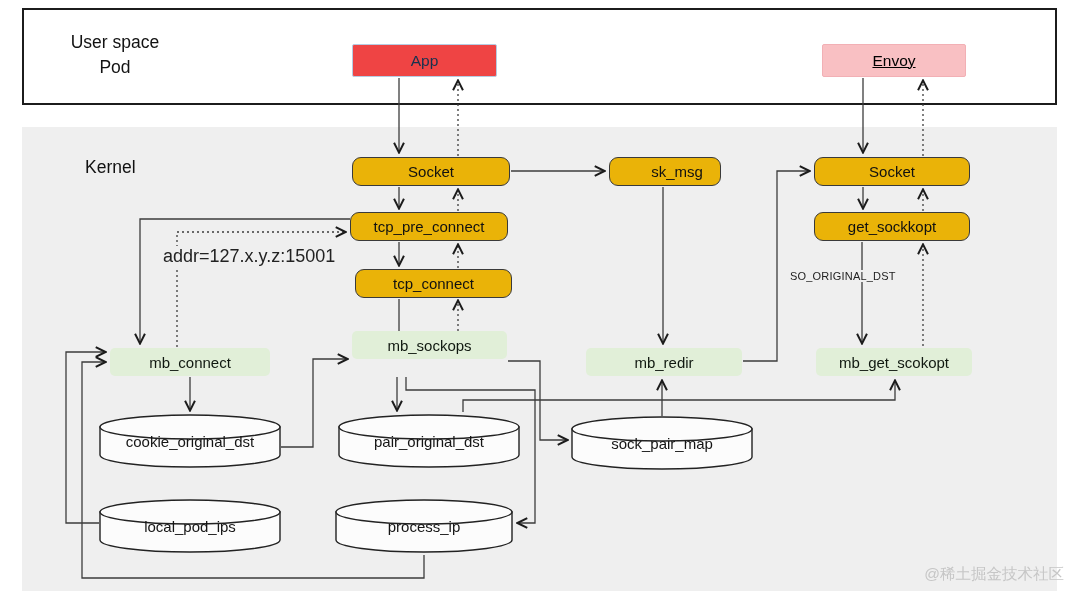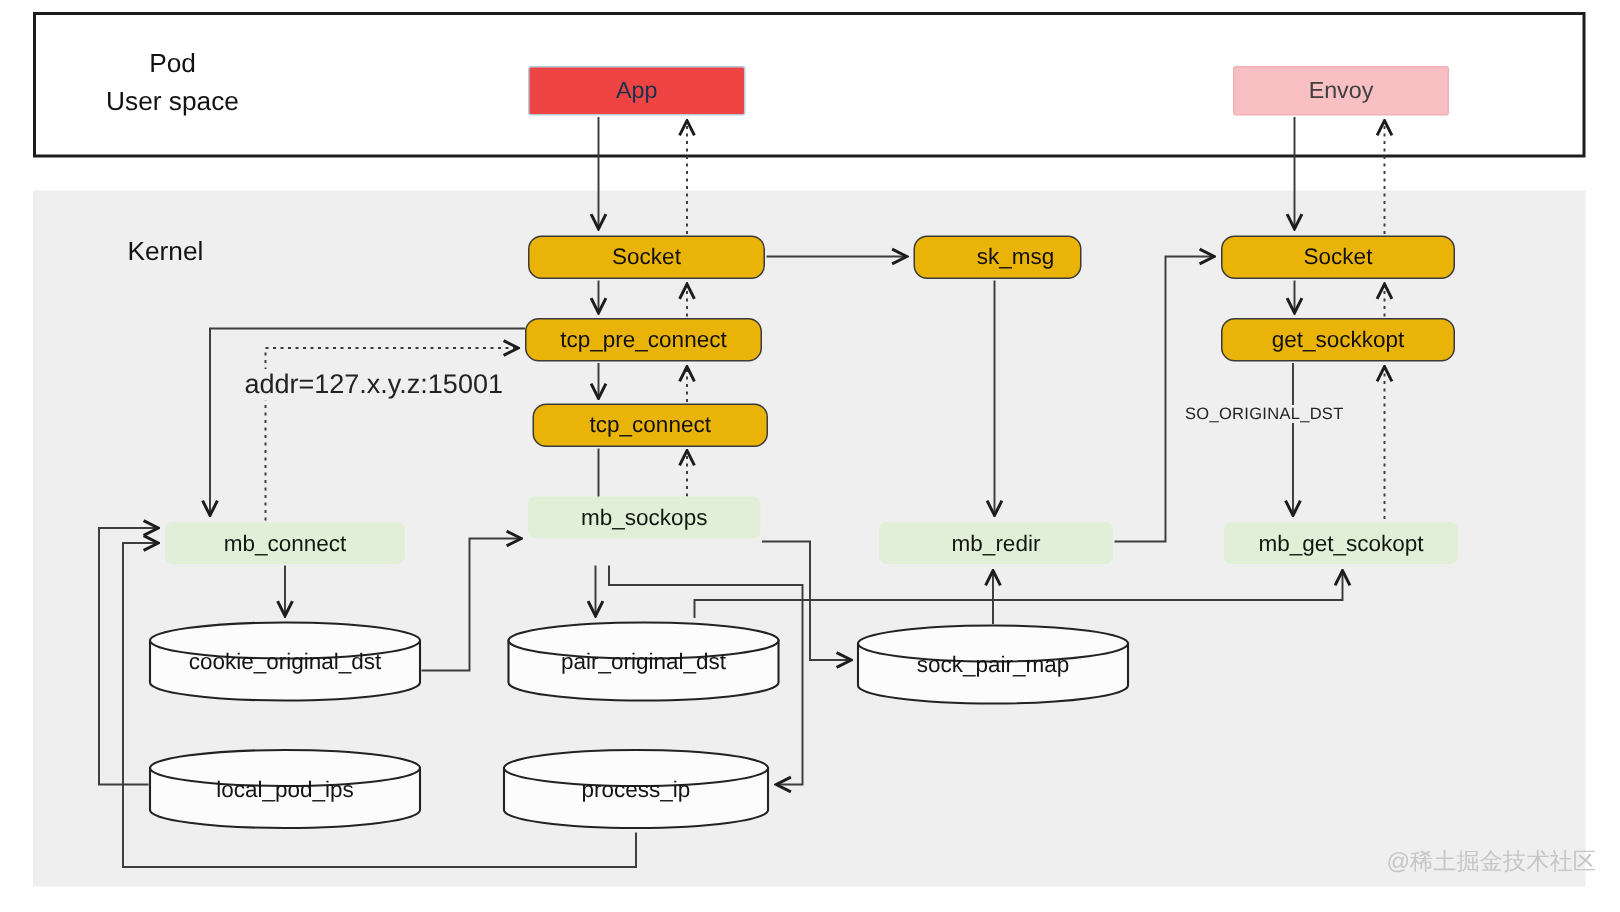--- a/index.html
+++ b/index.html
@@ -12,40 +12,40 @@
   .region-title{position:absolute;left:50px;top:30px;width:130px;text-align:center;
                 font-size:17.5px;line-height:25px;color:#121212;}
   .kernel-title{position:absolute;left:85px;top:157px;font-size:17.5px;color:#121212;}
   svg.wires{position:absolute;left:0;top:0;pointer-events:none;}
   .node{position:absolute;display:flex;align-items:center;justify-content:center;
         background:#eab308;border:1.4px solid #3a3a3a;border-radius:9px;
         font-size:15px;box-sizing:border-box;}
   .chip{position:absolute;display:flex;align-items:center;justify-content:center;
         font-size:15.5px;border-radius:2px;box-sizing:border-box;}
   .chip.app{background:#ef4444;border:1px solid #b6cce2;color:#16324f;}
-  .chip.envoy{background:#f9c0c3;border:1px solid #f2b0b5;color:#404040;}
+  .chip.envoy{background:#f9c0c3;border:1px solid #f2b0b5;color:#000000;text-decoration:underline;}
   .hook{position:absolute;display:flex;align-items:center;justify-content:center;
         background:#e1efd8;border-radius:5px;font-size:15px;color:#101810;box-sizing:border-box;}
   .mlabel{position:absolute;width:160px;text-align:center;font-size:15px;color:#151515;}
   .edge-label{position:absolute;background:#efefef;padding:0 3px;color:#222;}
   .edge-label.addr{left:160px;top:246px;font-size:18px;}
   .edge-label.sod{left:787px;top:270px;font-size:11px;letter-spacing:.2px;}
   .watermark{position:absolute;right:16px;top:564px;font-size:15.5px;color:#c6c6c6;}
 </style>
 </head>
 <body>
 
 <div class="stage">
 
   <div class="region-user"></div>
   <div class="region-kernel"></div>
 
   <div class="region-title">
+    <div>User space</div>
     <div>Pod</div>
-    <div>User space</div>
   </div>
   <div class="kernel-title">Kernel</div>
 
   <svg class="wires" width="1080" height="608" viewBox="0 0 1080 608">
     <defs>
       <marker id="arr" viewBox="0 0 10 10" refX="8.5" refY="5" markerWidth="9.5" markerHeight="9.5" orient="auto-start-reverse">
         <path d="M1,1 L9,5 L1,9" fill="none" stroke="#1c1c1c" stroke-width="1.6"></path>
       </marker>
     </defs>
 

